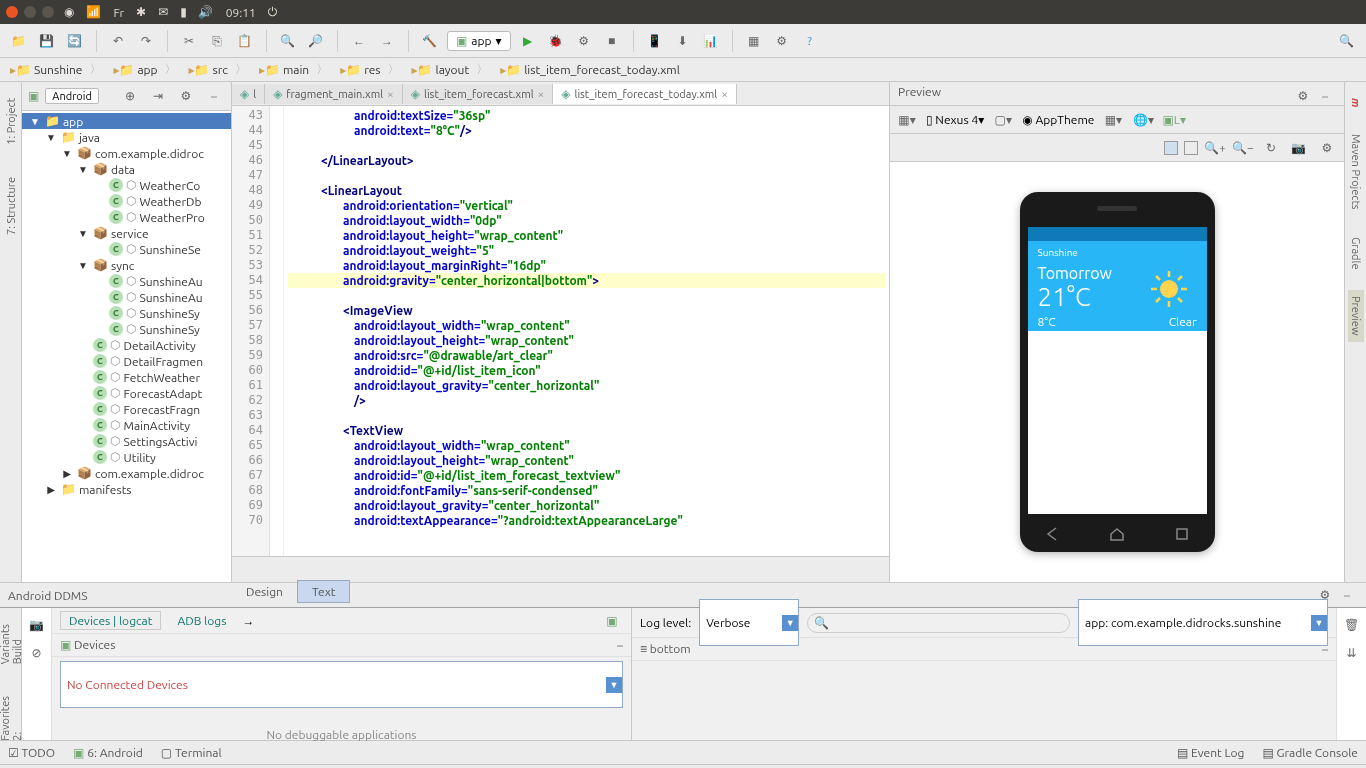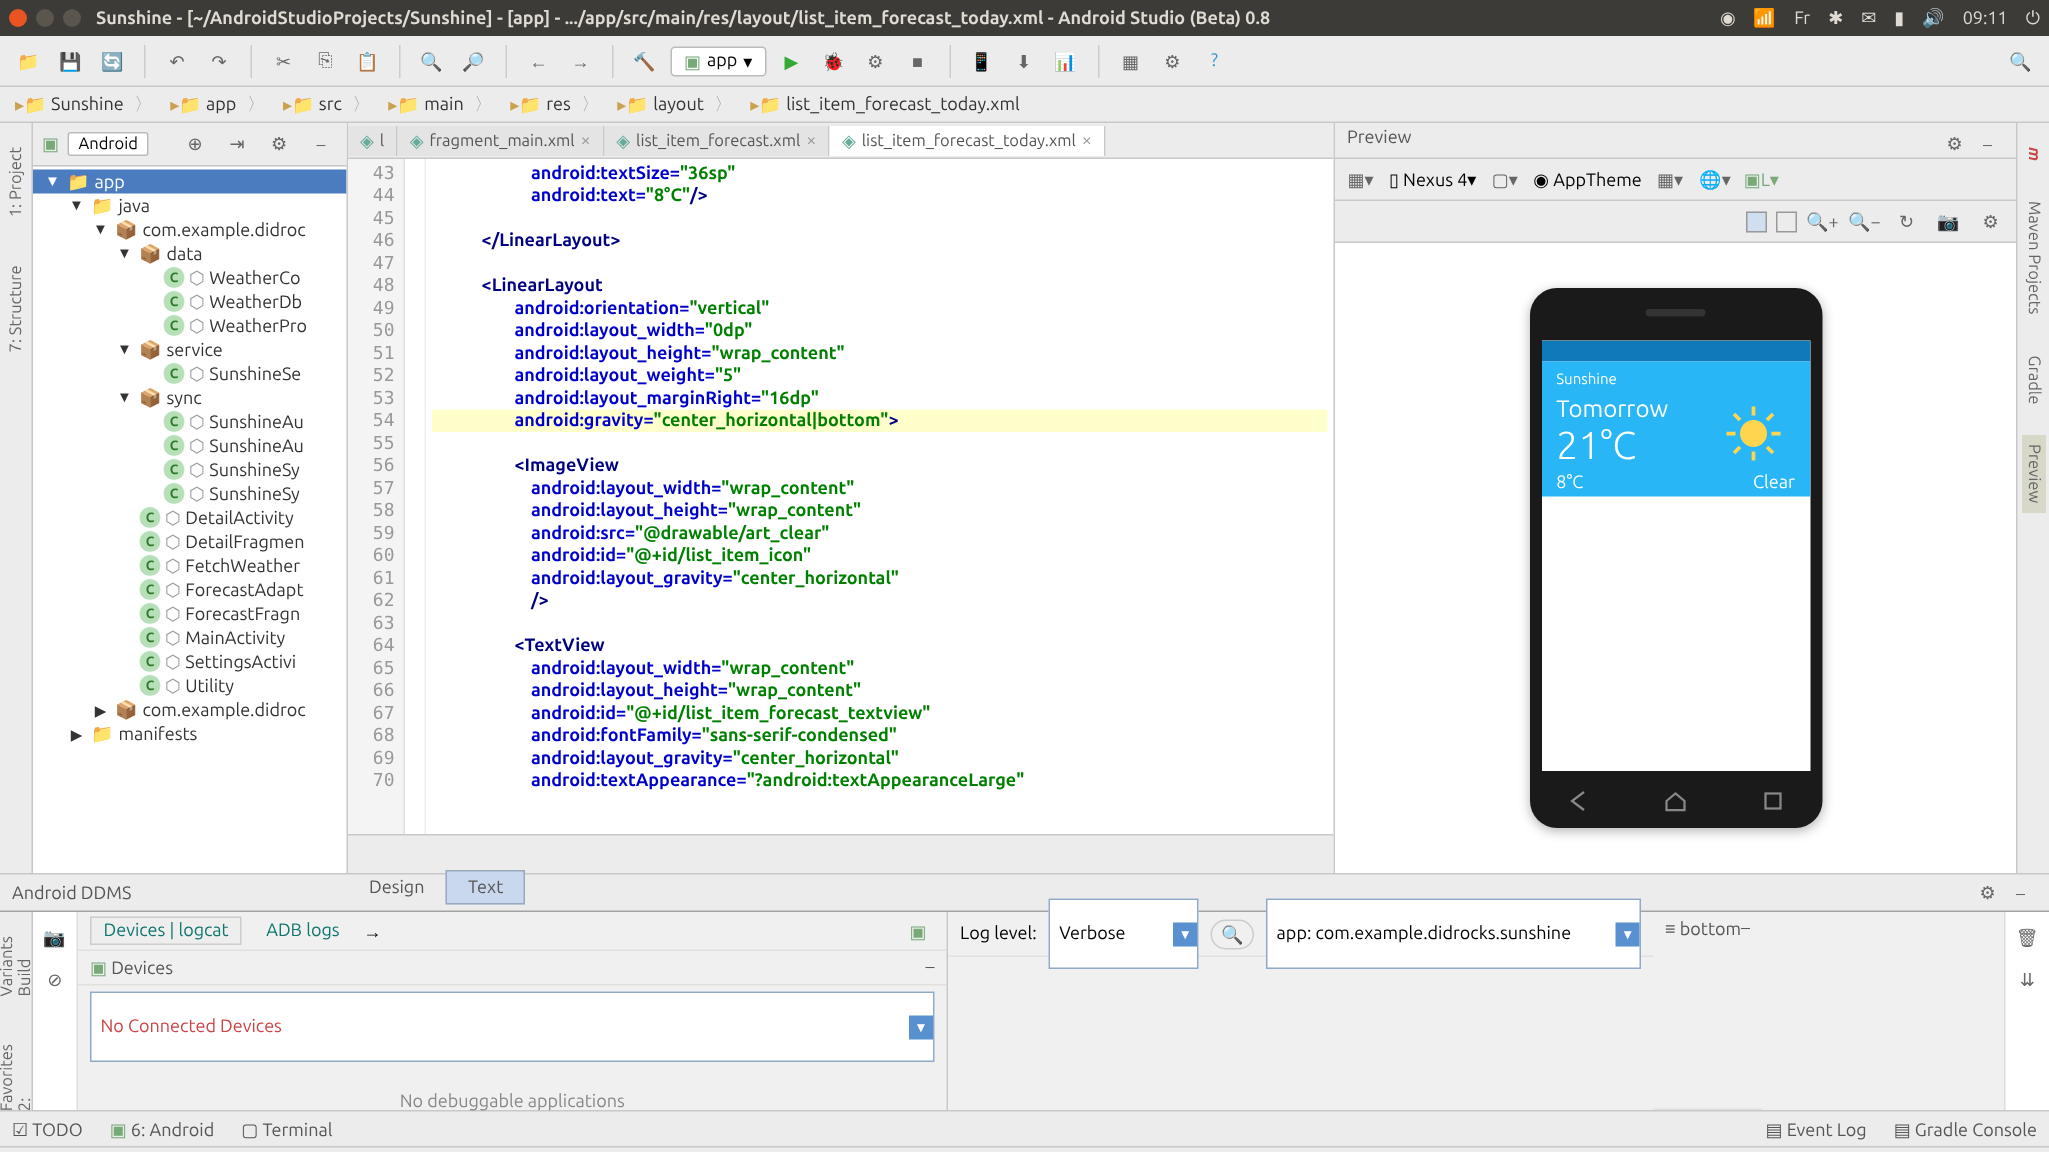--- a/index.html
+++ b/index.html
@@ -52,21 +52,21 @@
 .pv-tb2{background:#ececec;height:28px;border-bottom:1px solid #c8c8c8;display:flex;align-items:center;justify-content:flex-end;padding:0 6px;gap:6px;}
 .pv-canvas{flex:1;display:flex;align-items:center;justify-content:center;background:#fff;}
 .phone{width:195px;height:360px;background:#1a1a1a;border-radius:18px;padding:35px 8px 38px;box-shadow:0 2px 8px rgba(0,0,0,.3);position:relative;}
 .phone-screen{background:#fff;width:100%;height:100%;position:relative;overflow:hidden;}
 .ph-status{height:14px;background:#0e7bb8;}
 .ph-app{height:90px;background:#29b6f6;color:#fff;padding:6px 10px;position:relative;}
 .ph-sun{position:absolute;right:18px;top:28px;width:40px;height:40px;}
 .ph-nav{position:absolute;bottom:4px;left:0;right:0;height:28px;display:flex;justify-content:space-around;align-items:center;}
 .bottom-tool{height:26px;background:#ececec;border-top:1px solid #c8c8c8;border-bottom:1px solid #a3a3a3;display:flex;align-items:center;padding:0 8px;justify-content:space-between;color:#555;}
 .ddms-left{width:580px;border-right:1px solid #c8c8c8;display:flex;flex-direction:column;}
-.ddms-right{flex:1;display:flex;}
+.ddms-right{flex:1;display:flex;flex-direction:column;}
 .ddms-tabs{height:26px;display:flex;align-items:center;padding:4px 8px;gap:8px;border-bottom:1px solid #e0e0e0;}
 .tab-pill{padding:2px 8px;color:#0f766e;}
 .ddms-filter{height:30px;display:flex;align-items:center;padding:0 8px;gap:8px;border-bottom:1px solid #e0e0e0;}
 .combo{border:1px solid #8fa9c9;background:#fff;padding:16px 6px;display:flex;align-items:center;justify-content:space-between;min-width:100px;}
 .combo-arrow{background:#5890d0;color:#fff;width:16px;height:16px;display:inline-flex;align-items:center;justify-content:center;font-size:9px;margin:-2px -6px -2px 6px;}
 .search-box{flex:1;border:1px solid #ccc;padding:2px 6px;border-radius:10px;}
 .dev-hdr{padding:4px 8px;border-bottom:1px solid #e0e0e0;color:#555;display:flex;justify-content:space-between;}
 .no-conn{color:#c44;padding:4px 8px;}
 .no-debug{text-align:center;color:#888;padding:16px;}
 .botbar{height:24px;background:#ececec;border-top:1px solid #c8c8c8;display:flex;align-items:center;padding:0 8px;gap:14px;color:#555;justify-content:space-between;}
@@ -76,21 +76,20 @@
 </style>
 </head>
 <body>
 
 <div class="titlebar">
  <div class="window-btns">
   <div class="wbtn wb-close"></div>
   <div class="wbtn wb-min"></div>
   <div class="wbtn wb-max"></div>
  </div>
- <div class="title-text">Sunshine - [~/AndroidStudioProjects/Sunshine] - [app] - .../app/src/main/res/layout/list_item_forecast_today.xml - Android Studio (Beta) 0.8</div>
  <div class="tb-right">
   <span>◉</span>
   <span>📶</span>
   <span>Fr</span>
   <span>✱</span>
   <span>✉</span>
   <span>▮</span>
   <span>🔊</span>
   <span>09:11</span>
   <span>⏻</span>

